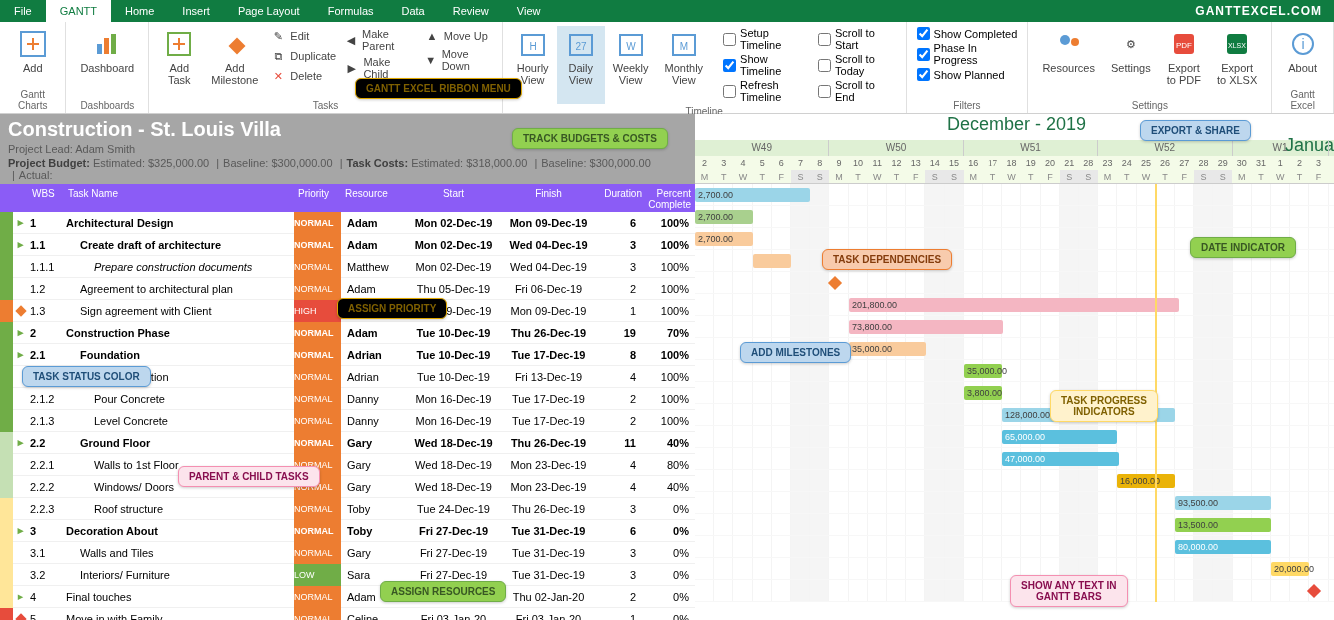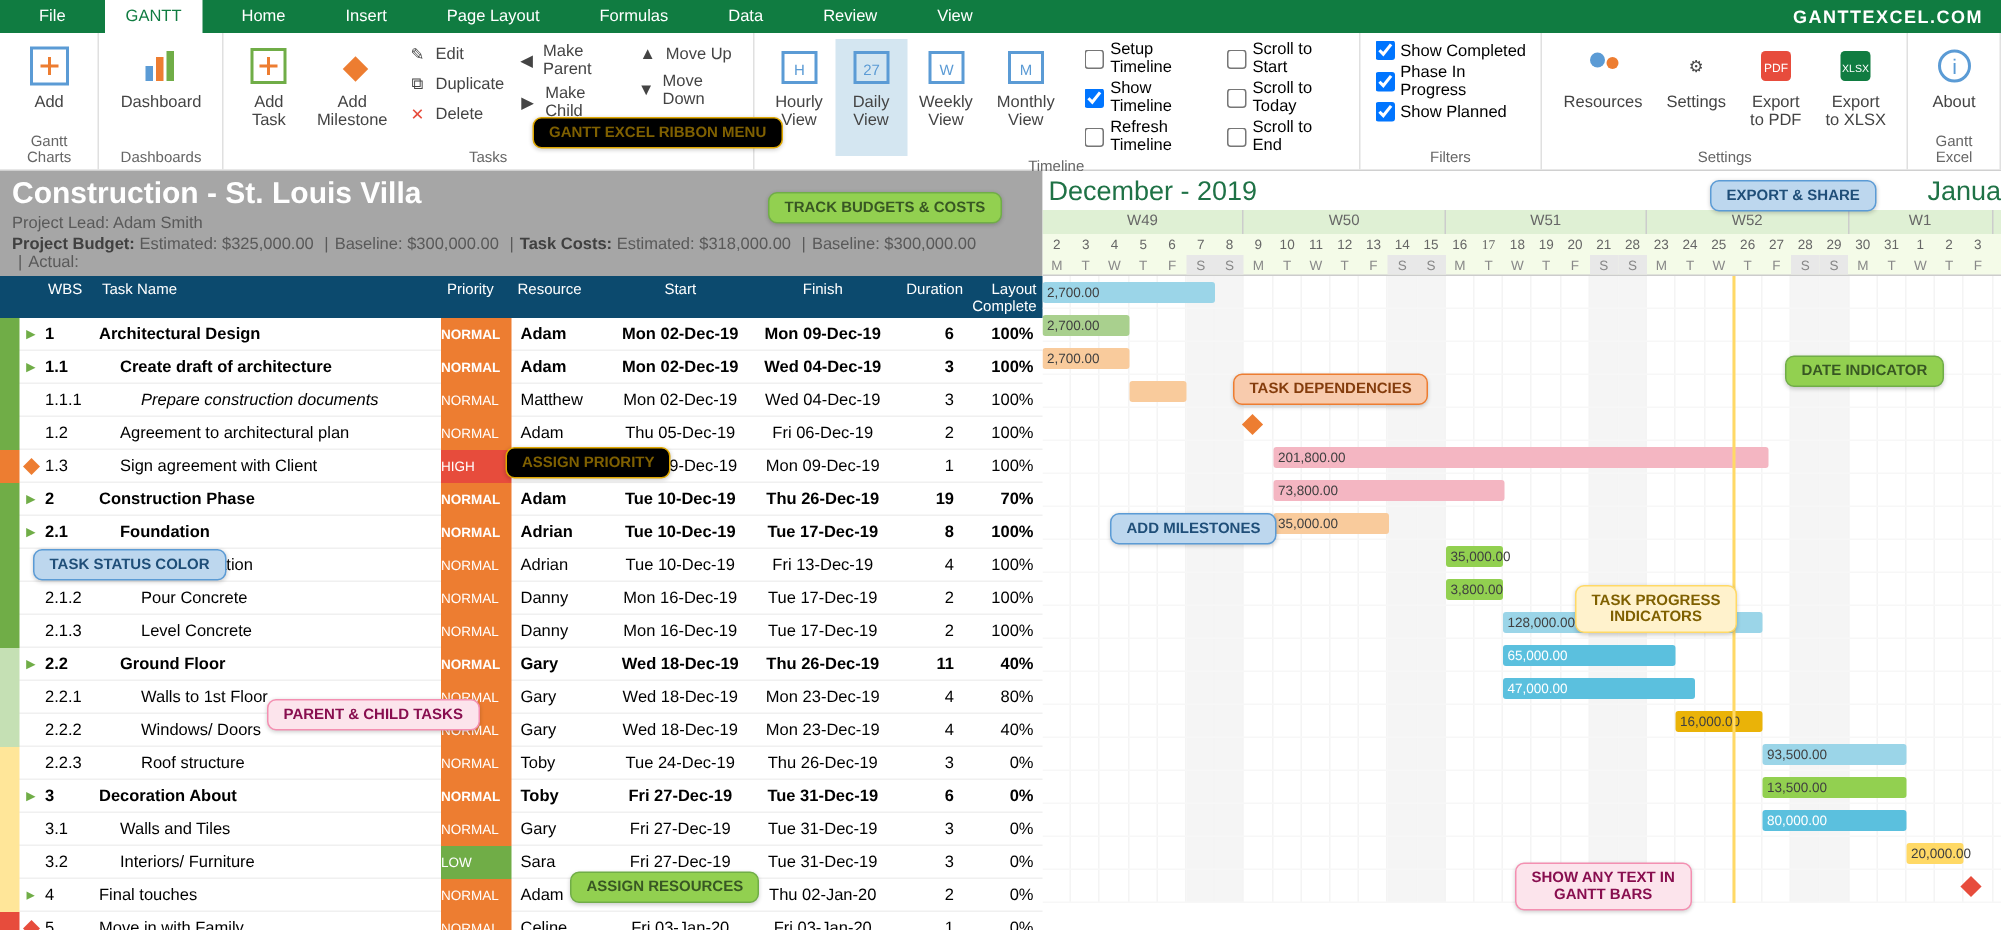--- a/index.html
+++ b/index.html
@@ -1,20 +1,20 @@
 <!DOCTYPE html>
 <html><head>
 <meta charset="utf-8">
 <style>
 * { box-sizing: border-box; margin: 0; padding: 0; font-family: "Segoe UI", Arial, sans-serif; }
 body { width: 1334px; height: 620px; overflow: hidden; background: #fff; font-size: 11px; position: relative; }
 
 
 .menubar { background: #107c41; height: 22px; display: flex; align-items: center; color: #fff; }
-.menubar .tab { padding: 0 14px; height: 22px; line-height: 22px; cursor: pointer; margin-left: 12px; }
+.menubar .tab { padding: 0 14px; height: 22px; line-height: 22px; cursor: pointer; }
 .menubar .tab.active { background: #fff; color: #107c41; }
 .menubar .brand { margin-left: auto; padding-right: 12px; font-weight: bold; font-size: 12px; letter-spacing: 1px; }
 
 
 .ribbon { height: 92px; background: #fff; border-bottom: 1px solid #d0d0d0; display: flex; }
 .ribbon-group { border-right: 1px solid #e0e0e0; display: flex; flex-direction: column; padding: 4px 6px 0 6px; }
 .ribbon-group-label { text-align: center; color: #666; font-size: 10px; padding: 2px 0; margin-top: auto; }
 .ribbon-btn-big { display: flex; flex-direction: column; align-items: center; padding: 2px 8px; cursor: pointer; color: #444; }
 .ribbon-btn-big .ic { width: 32px; height: 32px; display: flex; align-items: center; justify-content: center; margin-bottom: 2px; }
 .ribbon-btn-small { display: flex; align-items: center; padding: 2px 4px; cursor: pointer; color: #444; gap: 4px; }
@@ -30,30 +30,30 @@
 .proj-lead { color: #595959; font-size: 11px; margin-top: 2px; }
 .proj-budget { color: #595959; font-size: 11px; margin-top: 2px; }
 .proj-budget .sep { margin: 0 4px; }
 .proj-budget b { color: #404040; }
 
 
 .grid { display: flex; }
 .left-pane { width: 695px; flex-shrink: 0; }
 .right-pane { flex: 1; overflow: hidden; position: relative; }
 
-.month-row { background: #fff; height: 26px; display: flex; align-items: center; padding-left: 4px; font-size: 18px; color: #1f7246; }
+.month-row { background: #fff; height: 26px; display: flex; align-items: center; padding-left: 4px; font-size: 18px; color: #1f7246; flex-direction: column; }
 .week-row { height: 16px; background: #dff0d4; display: flex; font-size: 10px; color: #666; }
 .week-cell { border-right: 1px solid #ccc; text-align: center; line-height: 16px; }
 .day-row { height: 14px; background: #f4fbe8; display: flex; font-size: 9px; color: #666; }
 .day-cell { text-align: center; line-height: 14px; }
 .dow-row { height: 14px; background: #f4fbe8; display: flex; font-size: 9px; color: #888; border-bottom: 1px solid #ccc; }
 .dow-cell { text-align: center; line-height: 14px; }
 .dow-cell.wknd { background: #e8e8e8; }
 
-.col-header-row { background: #0c4a6e; color: #fff; font-size: 10px; display: flex; height: 44px; }
+.col-header-row { background: #8b5cf6; color: #fff; font-size: 10px; display: flex; height: 44px; }
 .col-header { padding: 4px; display: flex; align-items: flex-start; justify-content: flex-start; }
 .col-header.r { justify-content: flex-end; }
 
 
 .task-row { height: 22px; display: flex; align-items: center; font-size: 11px; border-bottom: 1px solid #f0f0f0; }
 .task-row.bold { font-weight: bold; }
 .status-cell { width: 13px; height: 22px; flex-shrink: 0; }
 .marker-cell { width: 15px; display: flex; align-items: center; justify-content: center; flex-shrink: 0; }
 .wbs-cell { width: 36px; padding-left: 2px; flex-shrink: 0; }
 .name-cell { width: 230px; padding-left: 2px; display: flex; align-items: center; overflow: hidden; white-space: nowrap; }
@@ -360,21 +360,21 @@
     </div>
     <div class="col-header-row" style="height:28px">
       <div class="col-header" style="width:28px"></div>
       <div class="col-header" style="width:36px">WBS</div>
       <div class="col-header" style="width:230px">Task Name</div>
       <div class="col-header" style="width:47px">Priority</div>
       <div class="col-header" style="width:65px">Resource</div>
       <div class="col-header" style="width:95px;justify-content:center">Start</div>
       <div class="col-header" style="width:95px;justify-content:center">Finish</div>
       <div class="col-header r" style="width:50px">Duration</div>
-      <div class="col-header r" style="width:49px;white-space:pre;text-align:right">Layout
+      <div class="col-header r" style="width:49px;white-space:pre;text-align:right">Percent
 Complete</div>
     </div>
     <div id="task-list">
         <div class="task-row bold">
           <div class="status-cell" style="background: rgb(112, 173, 71);"></div>
           <div class="marker-cell">
             <span style="color:#70ad47">▸</span>
           </div>
           <div class="wbs-cell">1</div>
           <div class="name-cell" style="padding-left: 2px;">Architectural Design</div>
@@ -768,21 +768,21 @@
         <div class="gantt-row">
           <div class="gantt-bar bar-lime" style="left: 269px; width: 38px;">3,800.00</div>
         </div>
         <div class="gantt-row">
           <div class="gantt-bar bar-blue" style="left: 307px; width: 173px;">128,000.00</div>
         </div>
         <div class="gantt-row">
           <div class="gantt-bar bar-cyan" style="left: 307px; width: 115px;">65,000.00</div>
         </div>
         <div class="gantt-row">
-          <div class="gantt-bar bar-cyan" style="left: 307px; width: 128px;">47,000.00</div>
+          <div class="gantt-bar bar-cyan" style="left: 307px; width: 117px;">47,000.00</div>
         </div>
         <div class="gantt-row">
           <div class="gantt-bar bar-purple" style="left: 422px; width: 58px;">16,000.00</div>
         </div>
         <div class="gantt-row">
           <div class="gantt-bar bar-blue" style="left: 480px; width: 96px;">93,500.00</div>
         </div>
         <div class="gantt-row">
           <div class="gantt-bar bar-lime" style="left: 480px; width: 96px;">13,500.00</div>
         </div>

